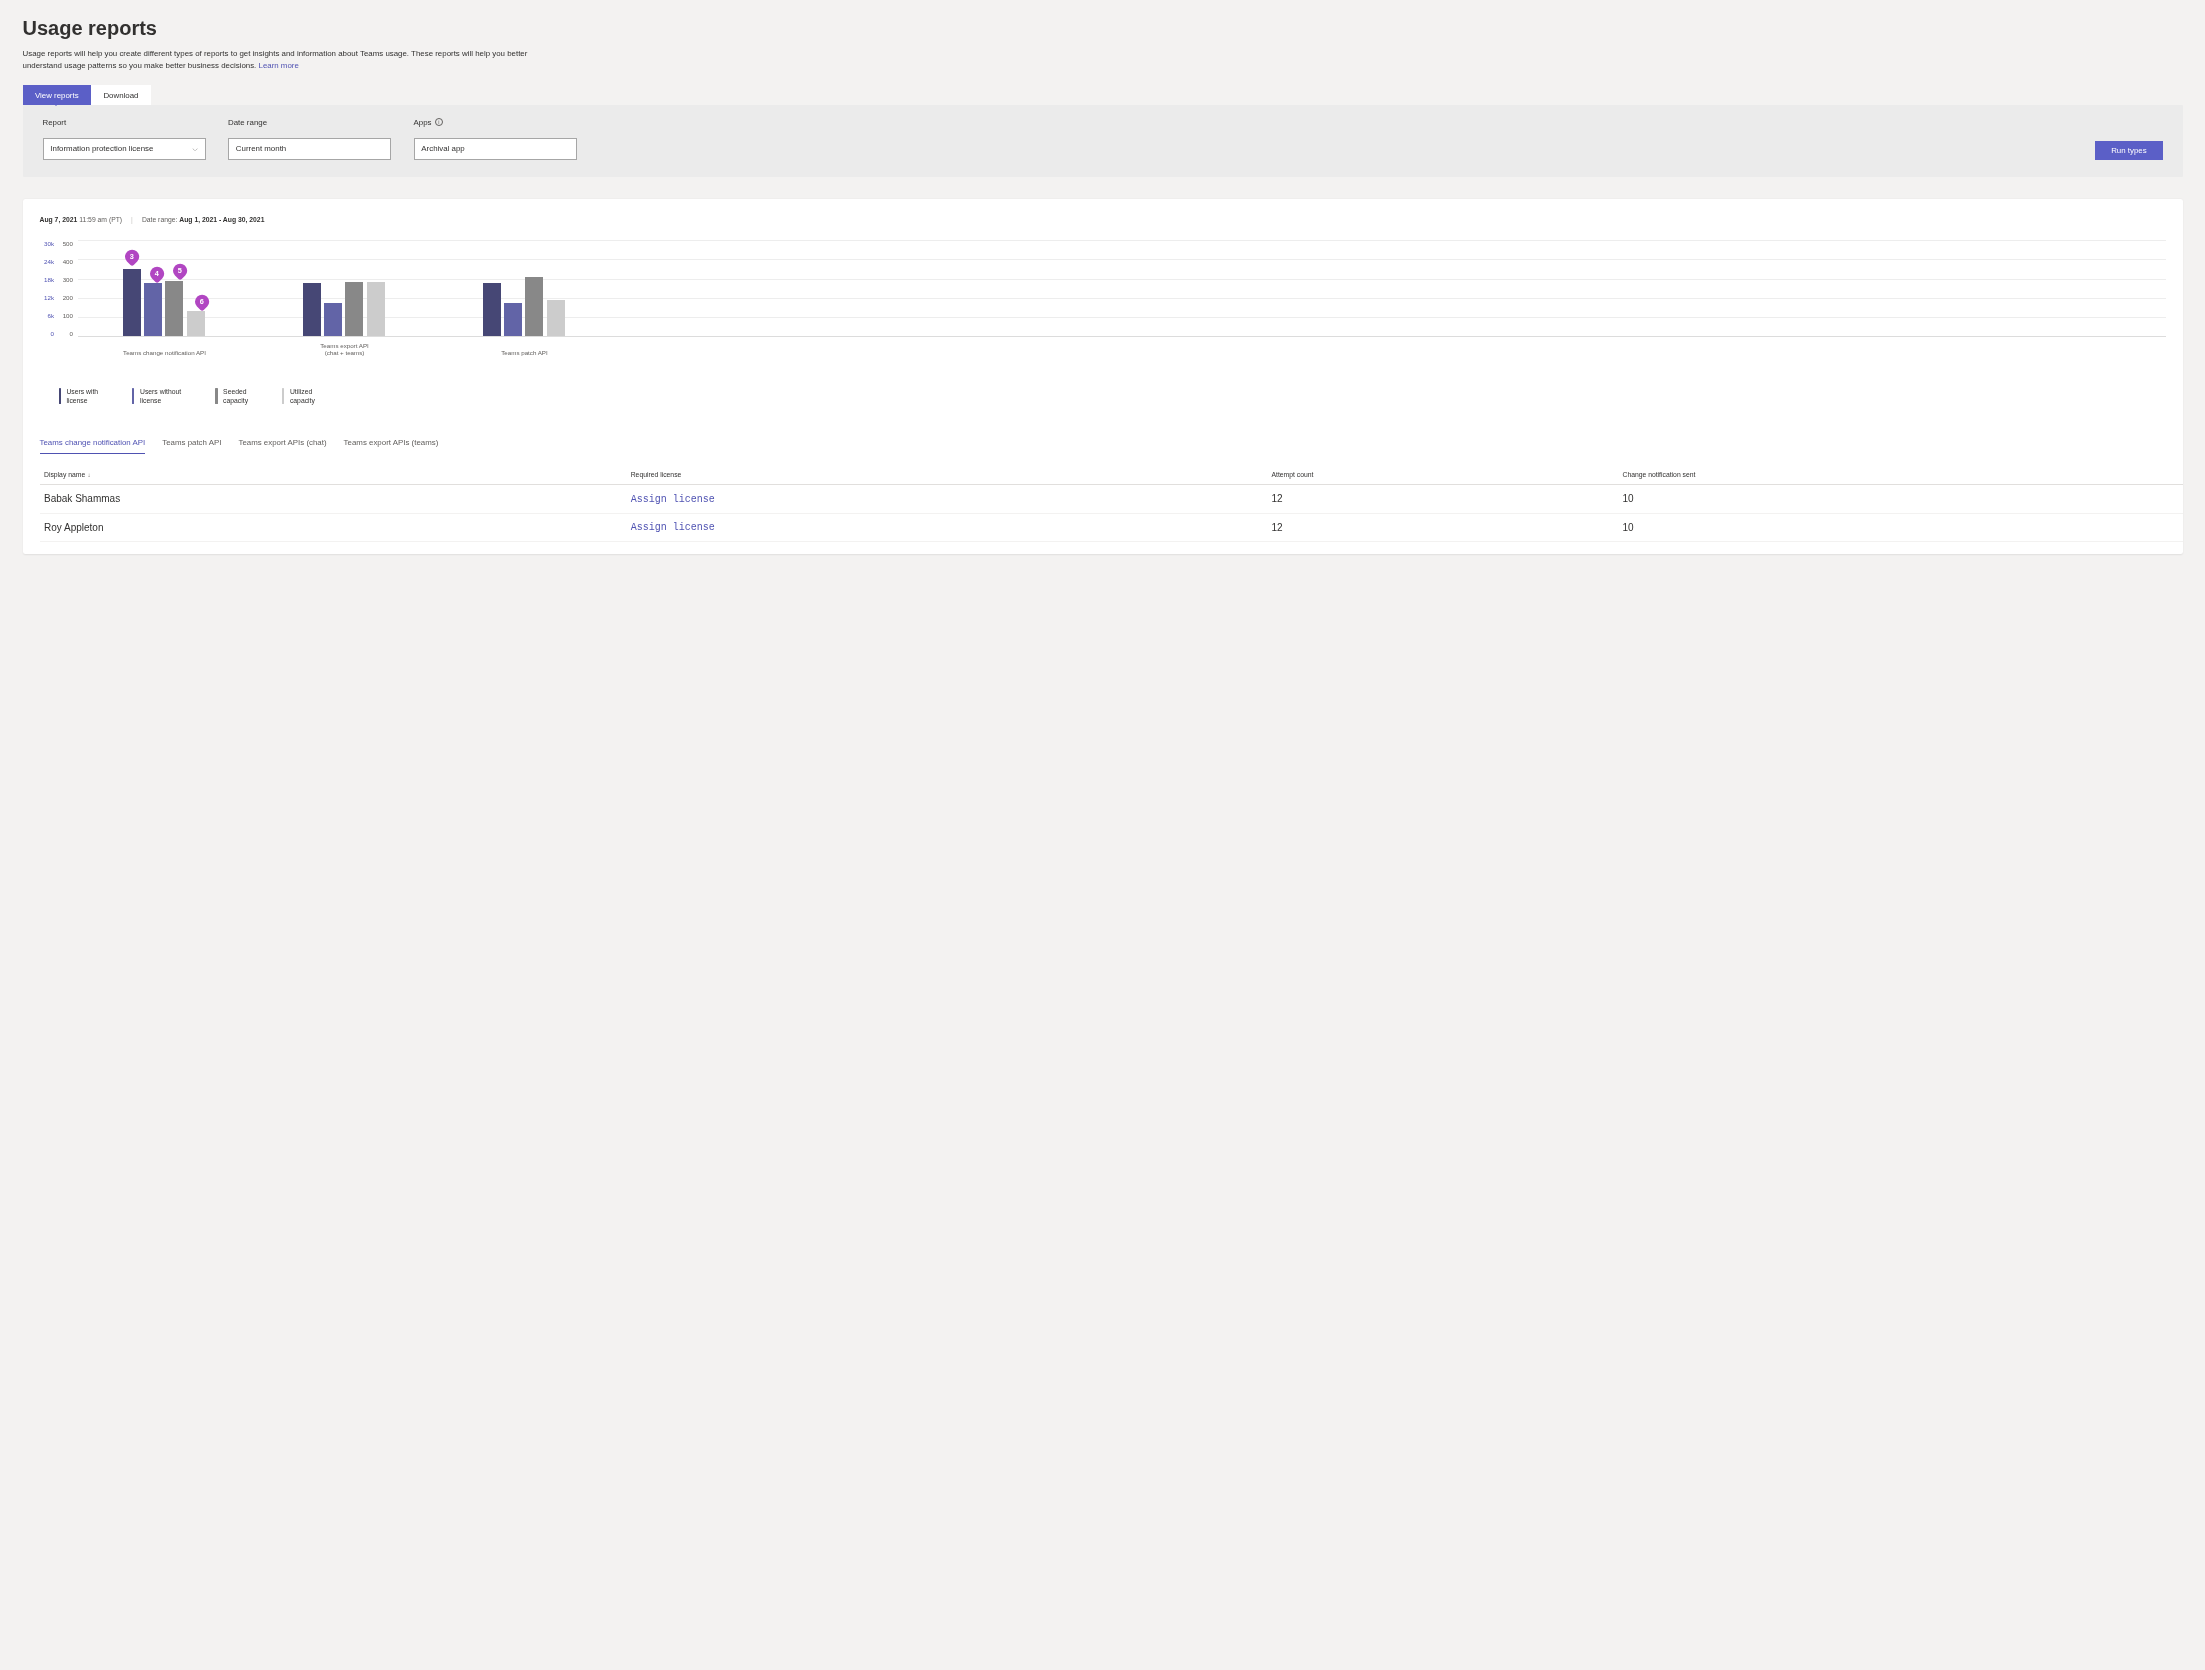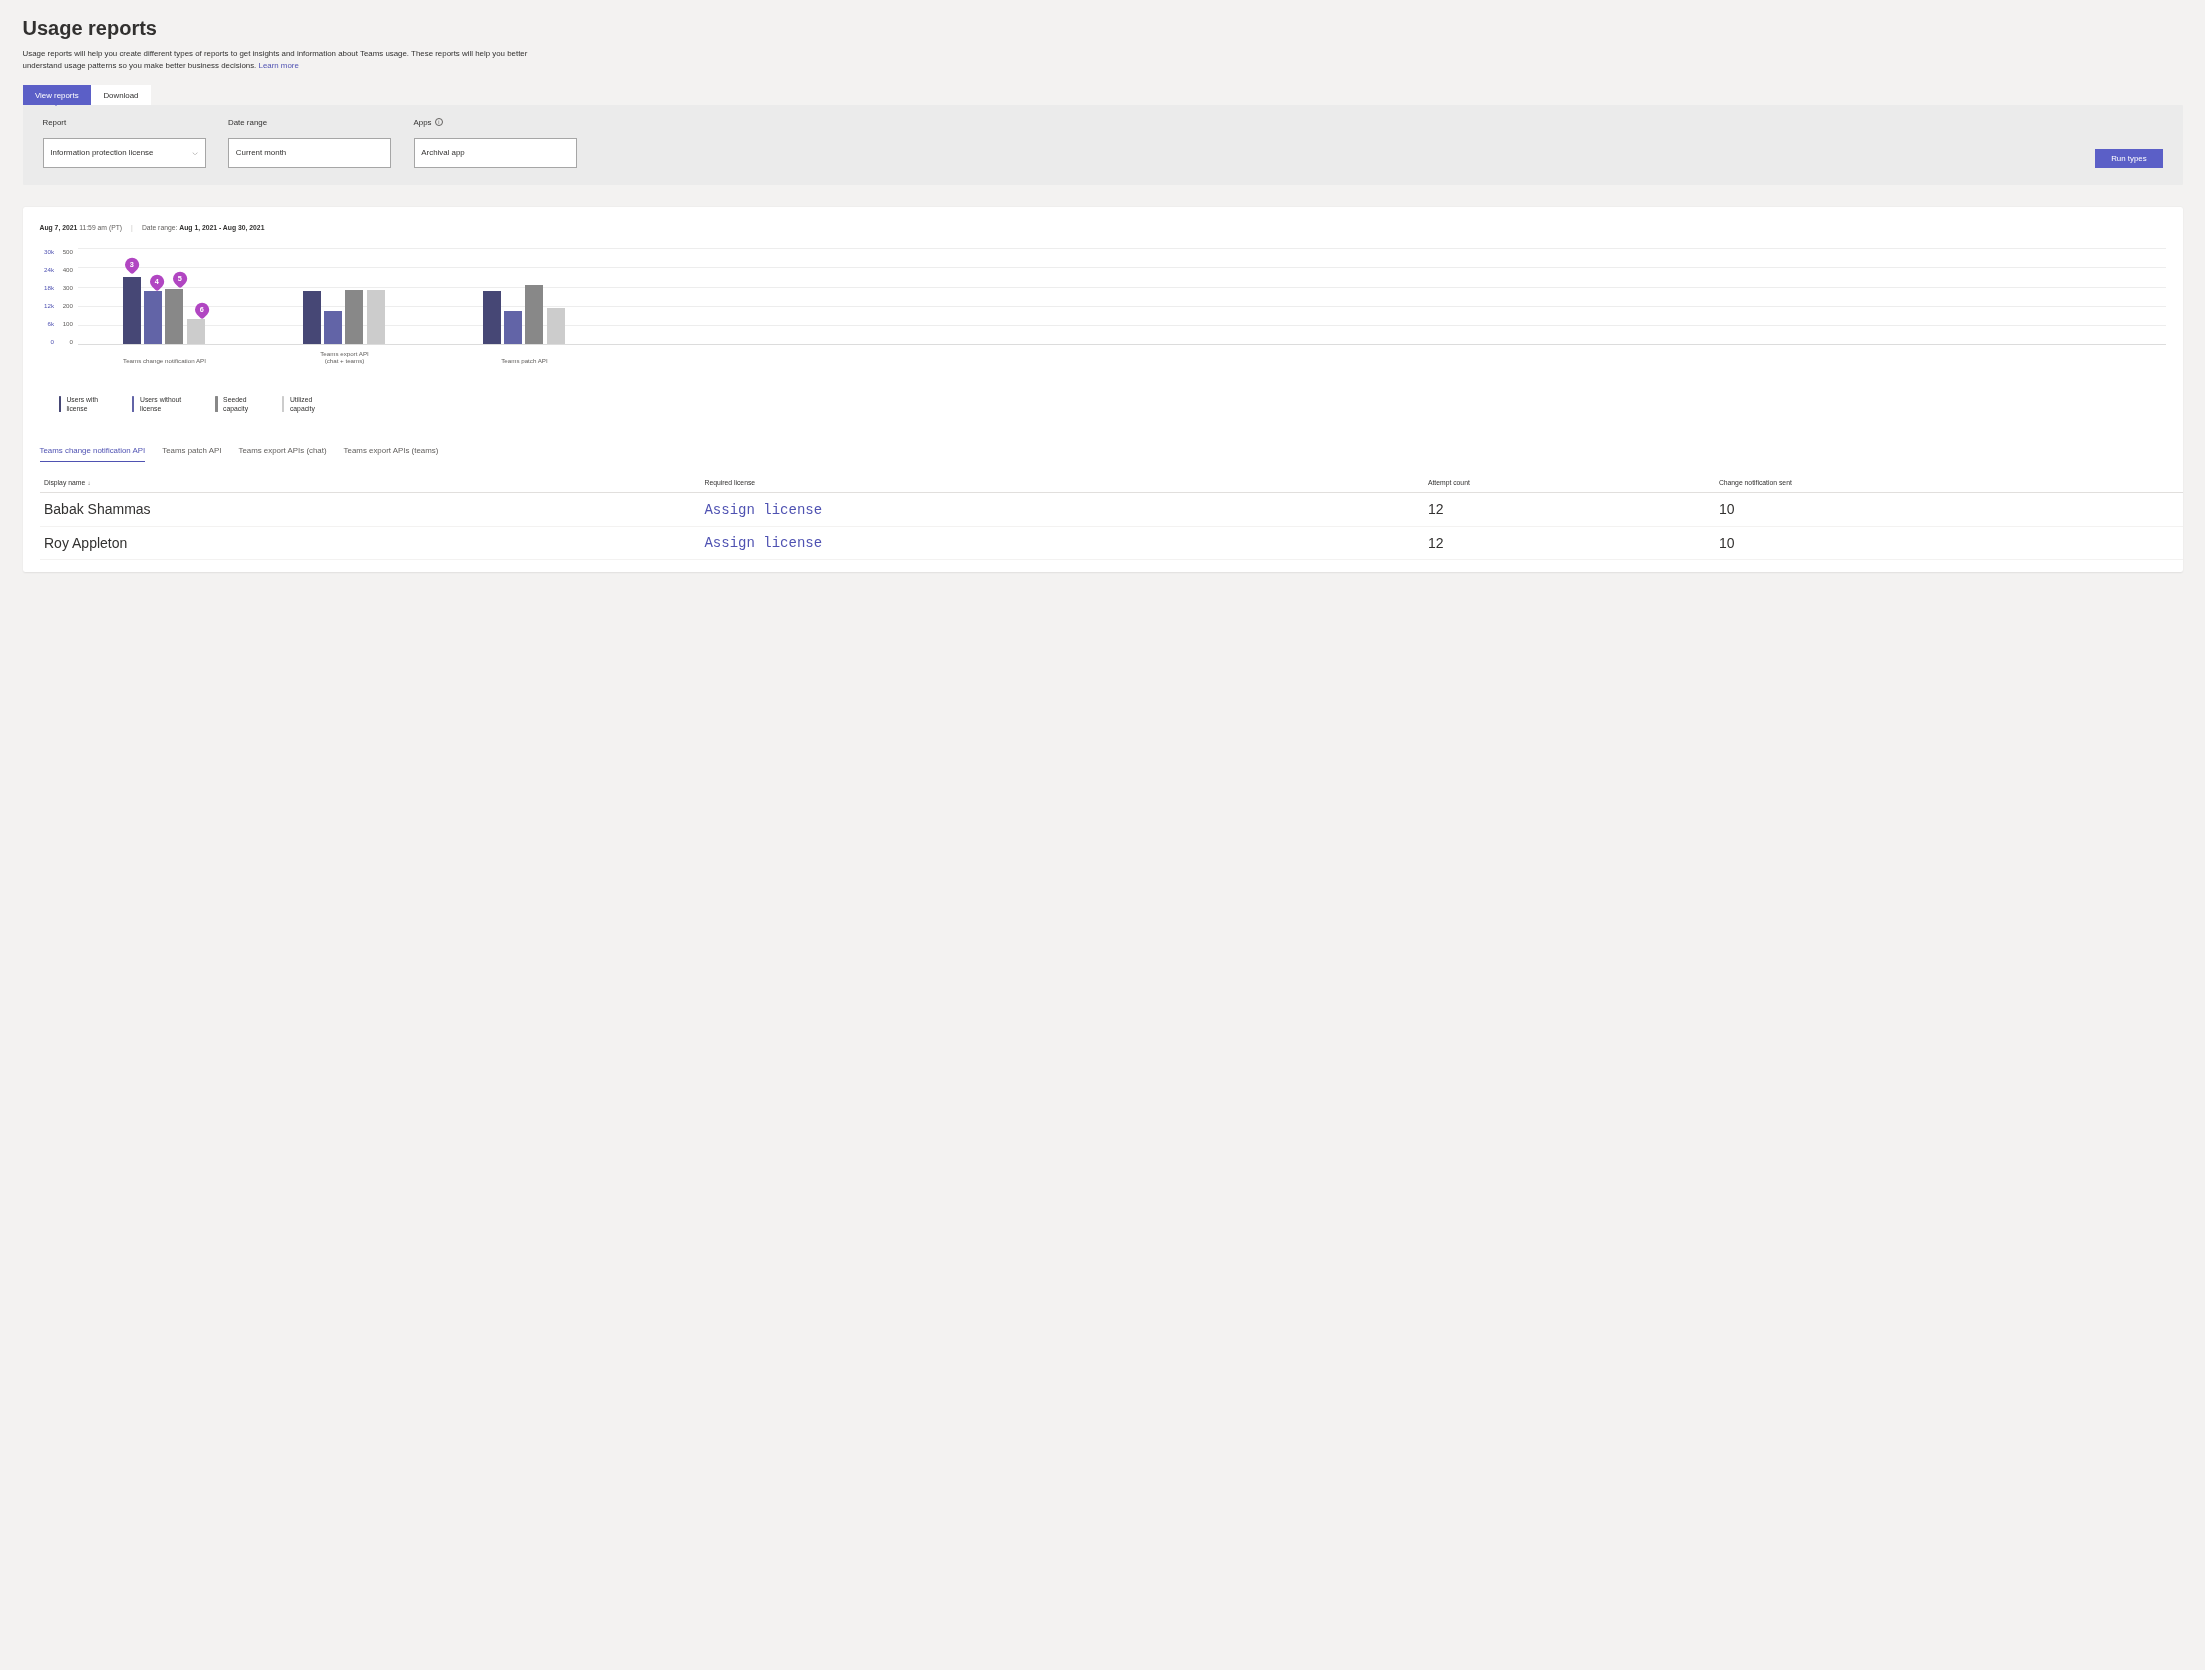--- a/index.html
+++ b/index.html
@@ -45,21 +45,21 @@
     gap: 22.5px;
     align-items: flex-end;
     border-radius: 1.1px;
     margin-bottom: 22.5px;
   }
   .filter-group { display: flex; flex-direction: column; }
   .filter-group label { font-size: 7.9px; color: #323130; margin-bottom: 11px; display: flex; align-items: center; gap: 3.4px; }
   .filter-group .field {
     background: #fff;
     border: 0.6px solid #a6a6a6;
-    height: 30px;
+    height: 22px;
     padding: 0 6.8px;
     display: flex;
     align-items: center;
     justify-content: space-between;
     min-width: 163px;
     font-size: 7.9px;
     cursor: pointer;
   }
   .chevron { font-size: 6.8px; color: #605e5c; }
   .run-btn {
@@ -154,21 +154,21 @@
   .subtab { font-size: 7.9px; color: #605e5c; padding: 3.4px 0 6.8px 0; cursor: pointer; border-bottom: 1.7px solid transparent; }
   .subtab.active { color: #4f52b2; border-bottom-color: #4f52b2; font-weight: 400; }
 
   table { width: calc(100% - 17px); margin: 11.3px 0 0 17px; border-collapse: collapse; }
   thead th {
     text-align: left; font-size: 6.8px; font-weight: 400; color: #323130;
     padding: 5.6px 4.5px; border-bottom: 0.6px solid #e1dfdd;
   }
   thead th .sort { font-size: 6.2px; margin-left: 2.3px; color: #605e5c; }
   tbody td {
-    padding: 7.9px 4.5px; font-size: 14px; border-bottom: 0.6px solid #f3f2f1;
+    padding: 7.9px 4.5px; font-size: 10px; border-bottom: 0.6px solid #f3f2f1;
   }
   tbody td a { color: #4f52b2; text-decoration: none; cursor: pointer; font-family: Liberation Mono, monospace; }
 </style>
 </head>
 <body>
 
 <h1 class="page-title">Usage reports</h1>
 <p class="page-desc">
   <span>Usage reports will help you create different types of reports to get insights and information about Teams usage. These reports will help you better understand usage patterns so you make better business decisions.</span>
   <a>Learn more</a>

